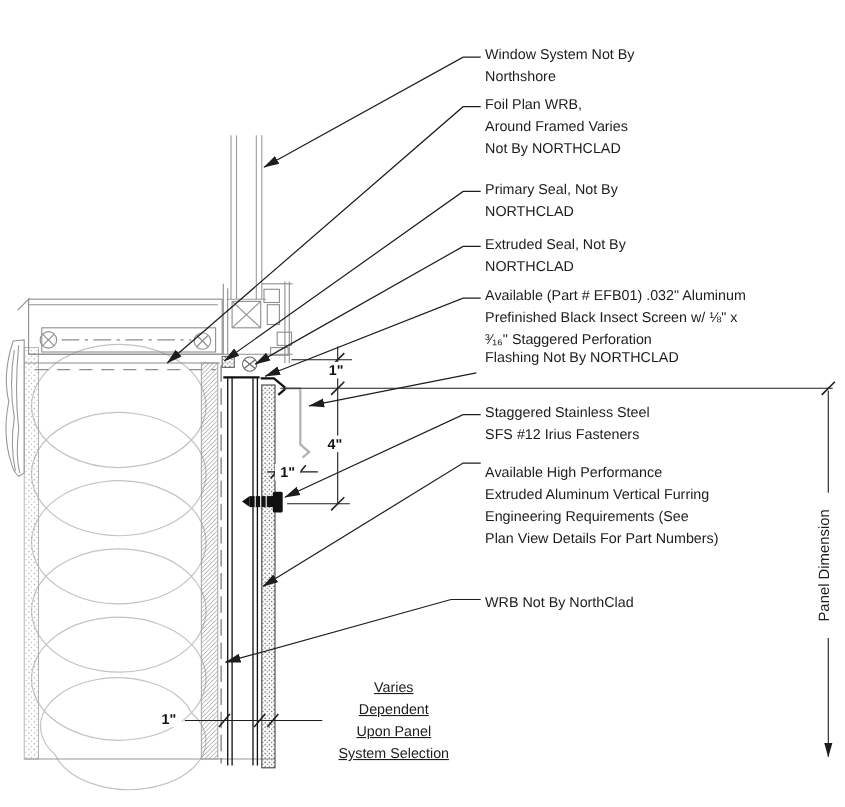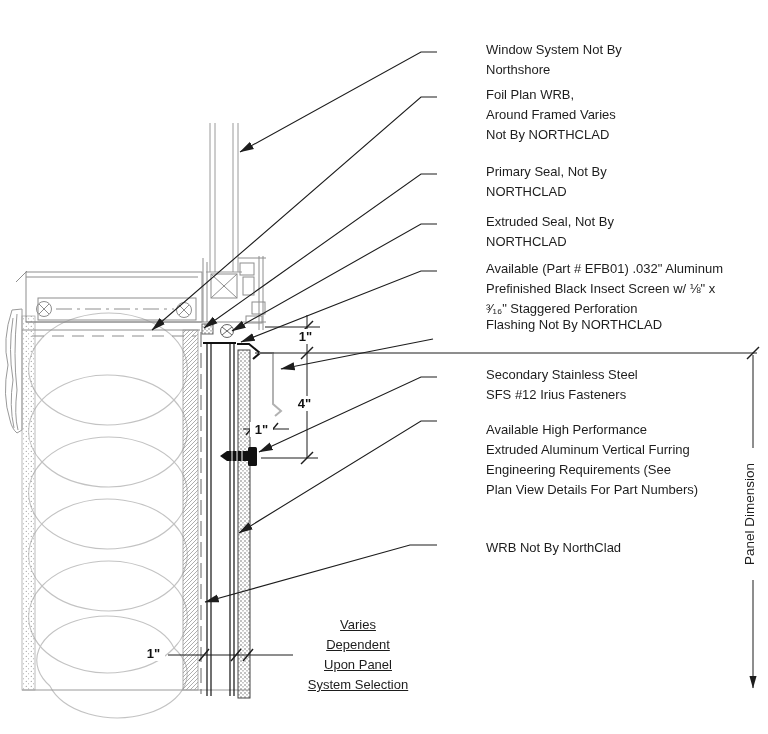--- a/index.html
+++ b/index.html
@@ -1,19 +1,19 @@
 <!DOCTYPE html>
 <html><head>
 <meta charset="utf-8">
 <style>
   html,body{margin:0;padding:0;background:#fff;}
   #stage{position:relative;width:768px;height:734px;background:#fff;overflow:hidden;
          font-family:"Liberation Sans","DejaVu Sans",sans-serif;}
   svg{position:absolute;left:0;top:0;}
-  .callout{position:absolute;font-size:13px;line-height:20px;color:#1d1d1d;white-space:nowrap;margin-left:45px;}
+  .callout{position:absolute;font-size:13px;line-height:20px;color:#1d1d1d;white-space:nowrap;}
   .dim{position:absolute;font-size:13px;font-weight:700;color:#111;background:#fff;
        text-align:center;line-height:15px;}
   .note{position:absolute;font-size:13px;line-height:20px;color:#1d1d1d;text-align:center;width:160px;text-decoration:underline;}
   .vlabel{position:absolute;font-size:13.5px;color:#1d1d1d;white-space:nowrap;
           transform:translate(-50%,-50%) rotate(-90deg);}
 </style>
 </head>
 <body>
 
 <div id="stage">
@@ -186,21 +186,21 @@
   <div>Available (Part # EFB01) .032" Aluminum</div>
   <div>Prefinished Black Insect Screen w/ ⅛" x</div>
   <div>³⁄₁₆" Staggered Perforation</div>
 </div>
 
 <div class="callout" style="left:441px;top:315px">
   <div>Flashing Not By NORTHCLAD</div>
 </div>
 
 <div class="callout" style="left:441px;top:365px">
-  <div>Secondary Stainless Steel</div>
+  <div>Staggered Stainless Steel</div>
   <div>SFS #12 Irius Fasteners</div>
 </div>
 
 <div class="callout" style="left:441px;top:420px">
   <div>Available High Performance</div>
   <div>Extruded Aluminum Vertical Furring</div>
   <div>Engineering Requirements (See</div>
   <div>Plan View Details For Part Numbers)</div>
 </div>
 

